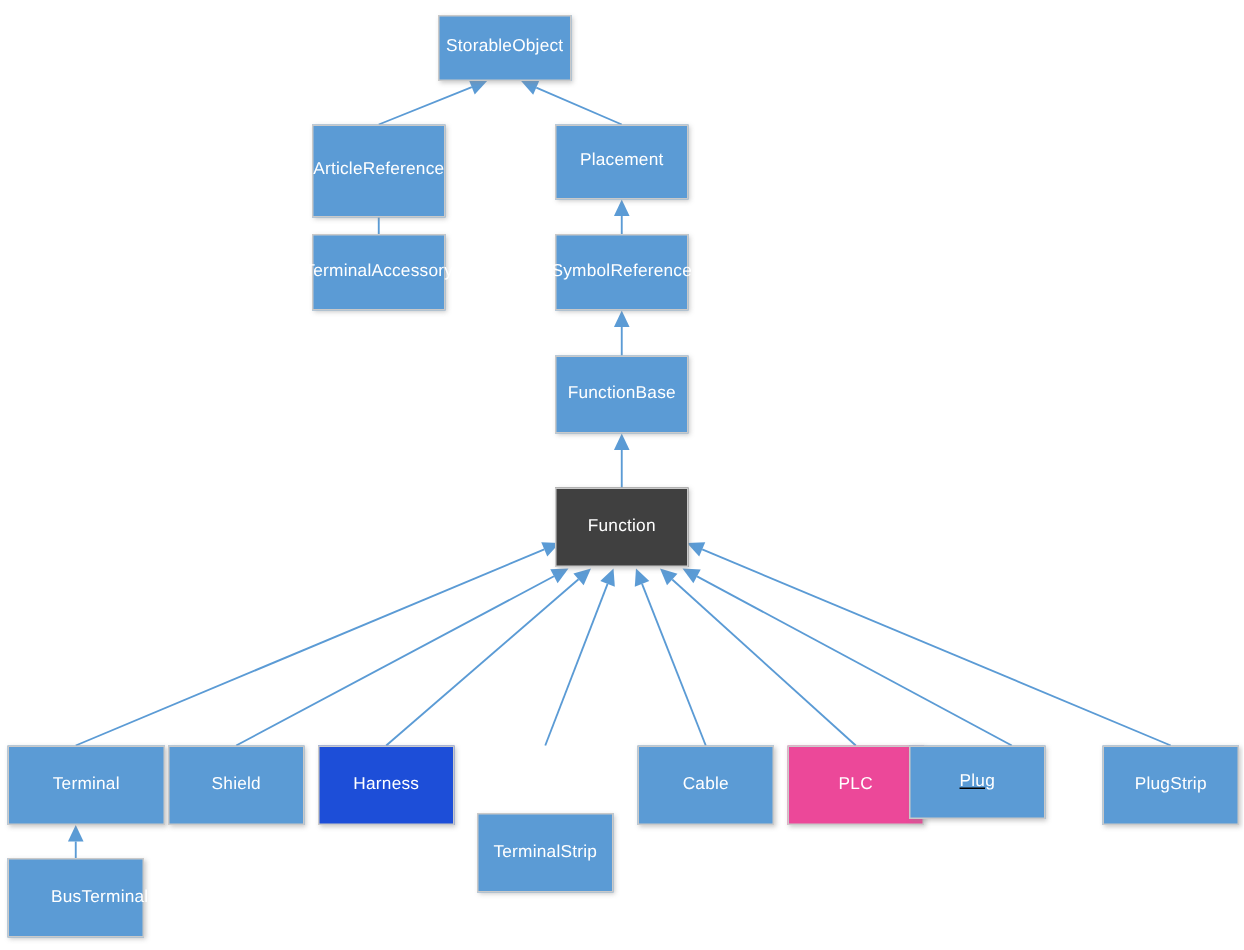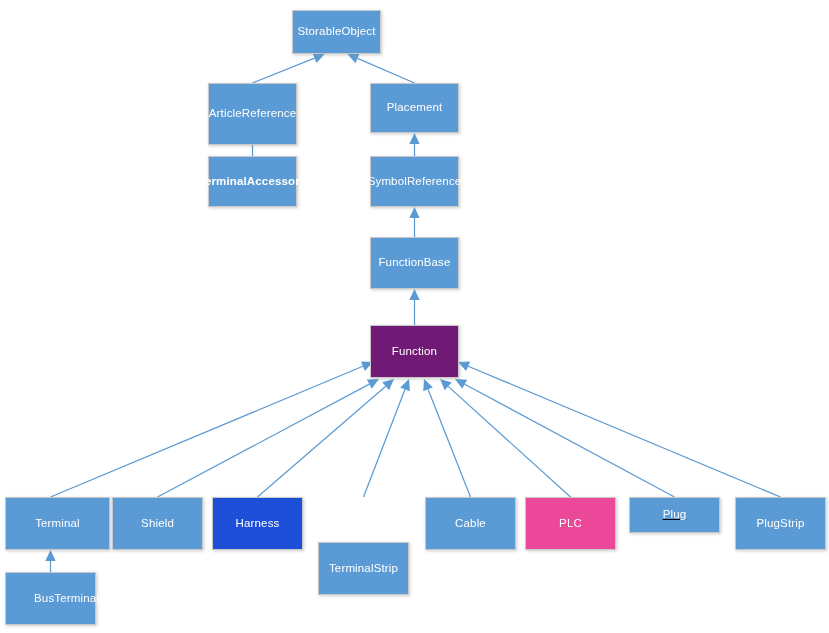--- a/index.html
+++ b/index.html
@@ -88,50 +88,50 @@
       <div class="uml-class-box" style="left: 292px; top: 10px; width: 89px; height: 44px; background: rgb(91, 155, 213); border-color: rgb(201, 201, 201);">
         <span class="uml-class-label" style="color: rgb(255, 255, 255);">StorableObject</span>
       </div>
       <div class="uml-class-box" style="left: 208px; top: 83px; width: 89px; height: 62px; background: rgb(91, 155, 213); border-color: rgb(201, 201, 201);">
         <span class="uml-class-label" style="color: rgb(255, 255, 255);">ArticleReference</span>
       </div>
       <div class="uml-class-box" style="left: 370px; top: 83px; width: 89px; height: 50px; background: rgb(91, 155, 213); border-color: rgb(201, 201, 201);">
         <span class="uml-class-label" style="color: rgb(255, 255, 255);">Placement</span>
       </div>
       <div class="uml-class-box" style="left: 208px; top: 156px; width: 89px; height: 51px; background: rgb(91, 155, 213); border-color: rgb(201, 201, 201);">
-        <span class="uml-class-label" style="color: rgb(255, 255, 255); font-weight: bold;">TerminalAccessory</span>
+        <span class="uml-class-label" style="color: rgb(255, 255, 255);">TerminalAccessory</span>
       </div>
       <div class="uml-class-box" style="left: 370px; top: 156px; width: 89px; height: 51px; background: rgb(91, 155, 213); border-color: rgb(201, 201, 201);">
         <span class="uml-class-label" style="color: rgb(255, 255, 255);">SymbolReference</span>
       </div>
       <div class="uml-class-box" style="left: 370px; top: 237px; width: 89px; height: 52px; background: rgb(91, 155, 213); border-color: rgb(201, 201, 201);">
         <span class="uml-class-label" style="color: rgb(255, 255, 255); text-align: right;">FunctionBase</span>
       </div>
-      <div class="uml-class-box" style="left: 370px; top: 325px; width: 89px; height: 53px; background: #701a75; border-color: rgb(201, 201, 201);">
+      <div class="uml-class-box" style="left: 370px; top: 325px; width: 89px; height: 53px; background: #404040; border-color: rgb(201, 201, 201);">
         <span class="uml-class-label" style="color: rgb(255, 255, 255);">Function</span>
       </div>
       <div class="uml-class-box" style="left: 5px; top: 497px; width: 105px; height: 53px; background: rgb(91, 155, 213); border-color: rgb(201, 201, 201);">
         <span class="uml-class-label" style="color: rgb(255, 255, 255);">Terminal</span>
       </div>
       <div class="uml-class-box" style="left: 112px; top: 497px; width: 91px; height: 53px; background: rgb(91, 155, 213); border-color: rgb(201, 201, 201);">
         <span class="uml-class-label" style="color: rgb(255, 255, 255);">Shield</span>
       </div>
       <div class="uml-class-box" style="left: 212px; top: 497px; width: 91px; height: 53px; background: #1d4ed8; border-color: rgb(201, 201, 201);">
         <span class="uml-class-label" style="color: rgb(255, 255, 255);">Harness</span>
       </div>
       <div class="uml-class-box" style="left: 318px; top: 497px; width: 91px; height: 53px; background: rgb(91, 155, 213); border-color: rgb(201, 201, 201); margin-top: 45px;">
         <span class="uml-class-label" style="color: rgb(255, 255, 255);">TerminalStrip</span>
       </div>
       <div class="uml-class-box" style="left: 425px; top: 497px; width: 91px; height: 53px; background: rgb(91, 155, 213); border-color: rgb(201, 201, 201);">
         <span class="uml-class-label" style="color: rgb(255, 255, 255);">Cable</span>
       </div>
       <div class="uml-class-box" style="left: 525px; top: 497px; width: 91px; height: 53px; background: #ec4899; border-color: rgb(201, 201, 201);">
         <span class="uml-class-label" style="color: rgb(255, 255, 255);">PLC</span>
       </div>
-      <div class="uml-class-box" style="left: 629px; top: 497px; width: 91px; height: 36px; background: rgb(91, 155, 213); border-color: rgb(201, 201, 201); text-decoration: underline;">
+      <div class="uml-class-box" style="left: 606px; top: 497px; width: 91px; height: 49px; background: rgb(91, 155, 213); border-color: rgb(201, 201, 201); text-decoration: underline;">
         <span class="uml-class-label" style="color: rgb(255, 255, 255);">Plug</span>
       </div>
       <div class="uml-class-box" style="left: 735px; top: 497px; width: 91px; height: 53px; background: rgb(91, 155, 213); border-color: rgb(201, 201, 201); justify-content: center;">
         <span class="uml-class-label" style="color: rgb(255, 255, 255);">PlugStrip</span>
       </div>
       <div class="uml-class-box" style="left: 5px; top: 572px; width: 91px; height: 53px; background: rgb(91, 155, 213); border-color: rgb(201, 201, 201);">
         <span class="uml-class-label" style="color: rgb(255, 255, 255); padding-left: 32px;">BusTerminal</span>
       </div>
     </div>
 </div>

